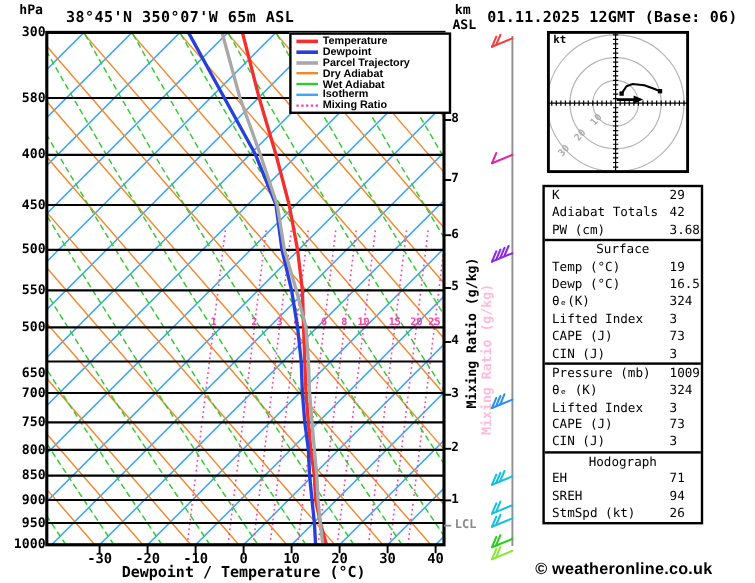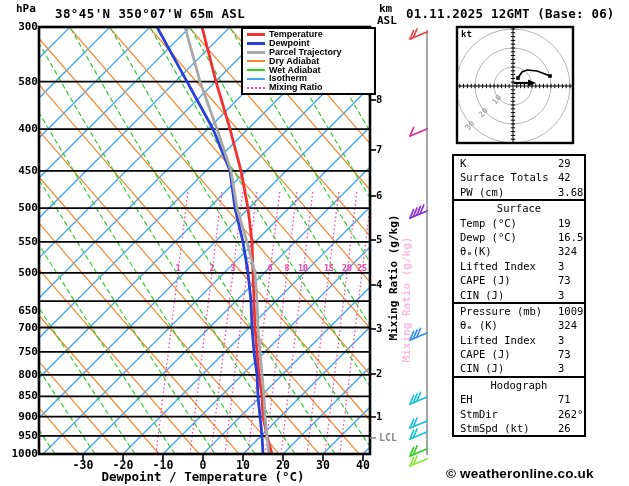--- a/index.html
+++ b/index.html
@@ -324,21 +324,21 @@
       </div>
     </div>
   <div class="abs" id="mixr-axis-watermark">Mixing Ratio (g/kg)</div>
   <div class="abs" id="mixr-axis-label">Mixing Ratio (g/kg)</div>
   <div class="abs" id="lcl-label">LCL</div>
   <div class="abs" id="kt-label">kt</div>
 
   <div class="abs" id="indices-table">
       <div class="tbl-section">
         <div class="tbl-row"><span>K</span><span class="tbl-value">29</span></div>
-        <div class="tbl-row"><span>Surface Totals</span><span class="tbl-value">42</span></div>
+        <div class="tbl-row"><span>Adiabat Totals</span><span class="tbl-value">42</span></div>
         <div class="tbl-row"><span>PW (cm)</span><span class="tbl-value">3.68</span></div>
       </div>
       <div class="tbl-section">
         <div class="tbl-header">Surface</div>
         <div class="tbl-row"><span>Temp (°C)</span><span class="tbl-value">19</span></div>
         <div class="tbl-row"><span>Dewp (°C)</span><span class="tbl-value">16.5</span></div>
         <div class="tbl-row"><span>θₑ(K)</span><span class="tbl-value">324</span></div>
         <div class="tbl-row"><span>Lifted Index</span><span class="tbl-value">3</span></div>
         <div class="tbl-row"><span>CAPE (J)</span><span class="tbl-value">73</span></div>
         <div class="tbl-row"><span>CIN (J)</span><span class="tbl-value">3</span></div>
@@ -346,21 +346,21 @@
       <div class="tbl-section">
         <div class="tbl-row"><span>Pressure (mb)</span><span class="tbl-value">1009</span></div>
         <div class="tbl-row"><span>θₑ (K)</span><span class="tbl-value">324</span></div>
         <div class="tbl-row"><span>Lifted Index</span><span class="tbl-value">3</span></div>
         <div class="tbl-row"><span>CAPE (J)</span><span class="tbl-value">73</span></div>
         <div class="tbl-row"><span>CIN (J)</span><span class="tbl-value">3</span></div>
       </div>
       <div class="tbl-section">
         <div class="tbl-header">Hodograph</div>
         <div class="tbl-row"><span>EH</span><span class="tbl-value">71</span></div>
-        <div class="tbl-row"><span>StmDir</span><span class="tbl-value">262°</span></div>
+        <div class="tbl-row"><span>SREH</span><span class="tbl-value">94</span></div>
         <div class="tbl-row"><span>StmSpd (kt)</span><span class="tbl-value">26</span></div>
       </div>
     </div>
 
   <div class="abs" id="footer-credit">© weatheronline.co.uk</div>
 <div class="abs xtick-label" style="left: 63px; top: 458px;">-30</div>
     <div class="abs xtick-label" style="left: 103px; top: 458px;">-20</div>
     <div class="abs xtick-label" style="left: 143px; top: 458px;">-10</div>
     <div class="abs xtick-label" style="left: 183px; top: 458px;">0</div>
     <div class="abs xtick-label" style="left: 223px; top: 458px;">10</div>

